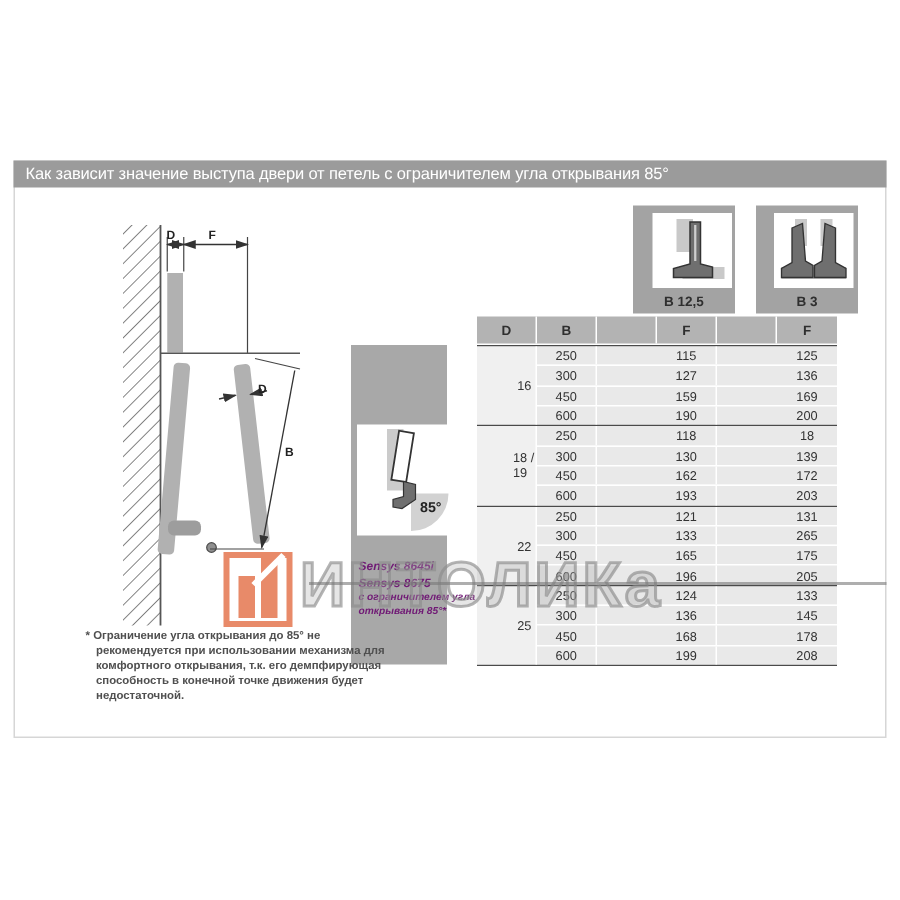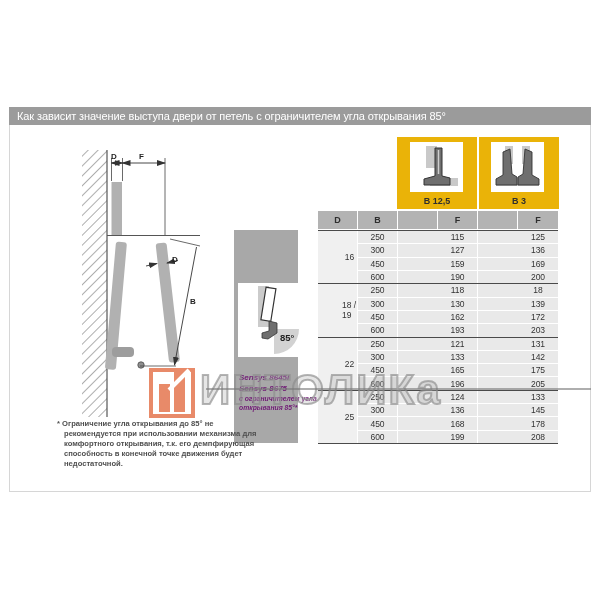--- a/index.html
+++ b/index.html
@@ -5,21 +5,21 @@
   html,body{margin:0;padding:0;background:#fff;}
   #stage{position:relative;width:600px;height:600px;background:#fff;overflow:hidden;
          font-family:"Liberation Sans",sans-serif;}
   
   .frame{position:absolute;left:9px;top:107px;width:582px;height:385px;
          border:1px solid #d6d6d6;box-sizing:border-box;background:#fff;}
   .titlebar{position:absolute;left:9px;top:107px;width:582px;height:18px;background:#9b9b9b;
             color:#fff;font-size:11px;line-height:18px;padding-left:8px;box-sizing:border-box;
             white-space:nowrap;letter-spacing:-0.1px;}
   
-  .vbox{position:absolute;top:137px;width:80px;height:72px;background:#eab308;}
+  .vbox{position:absolute;top:137px;width:68px;height:72px;background:#a3a3a3;margin-left:25px;}
   .vbox .inner{position:absolute;left:13px;top:5px;width:53px;height:50px;background:#fff;}
   .vbox .vlabel{position:absolute;left:0;bottom:3px;width:100%;text-align:center;
                 font-size:9px;font-weight:bold;color:#2f2f2f;}
   
   .thead{position:absolute;left:318px;top:211px;width:240px;height:18px;display:flex;}
   .th{background:#b3b3b3;color:#2f2f2f;font-size:9px;font-weight:bold;
       display:flex;align-items:center;justify-content:center;width:40px;
       border-right:1px solid #fff;box-sizing:border-box;}
   .th.last{border-right:none;}
   
@@ -204,21 +204,21 @@
       <div class="dcell">22</div>
       <div class="grows">
         <div class="trow">
           <span class="c cb">250</span>
           <span class="c cf cf1">121</span>
           <span class="c cf">131</span>
         </div>
         <div class="trow">
           <span class="c cb">300</span>
           <span class="c cf cf1">133</span>
-          <span class="c cf">142</span>
+          <span class="c cf">265</span>
         </div>
         <div class="trow">
           <span class="c cb">450</span>
           <span class="c cf cf1">165</span>
           <span class="c cf">175</span>
         </div>
         <div class="trow">
           <span class="c cb">600</span>
           <span class="c cf cf1">196</span>
           <span class="c cf">205</span>

